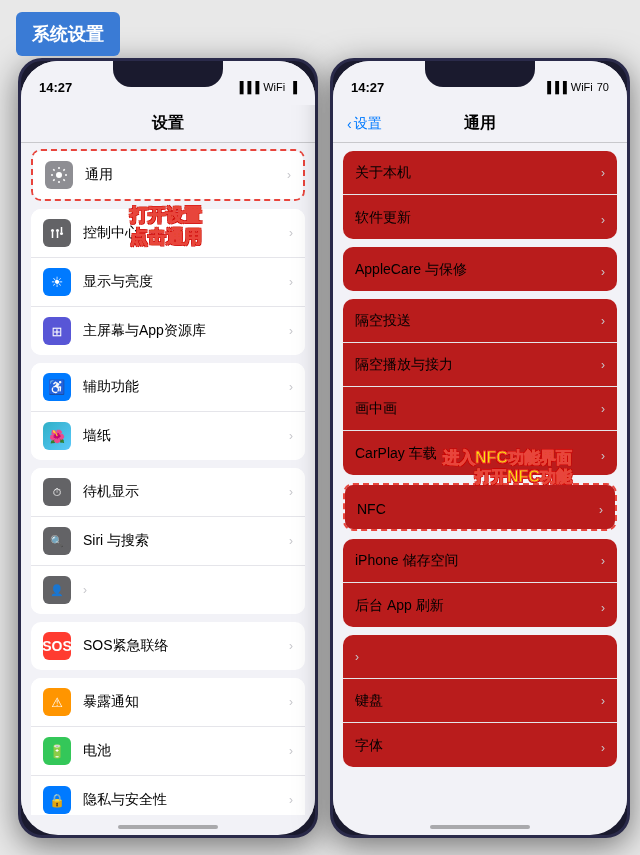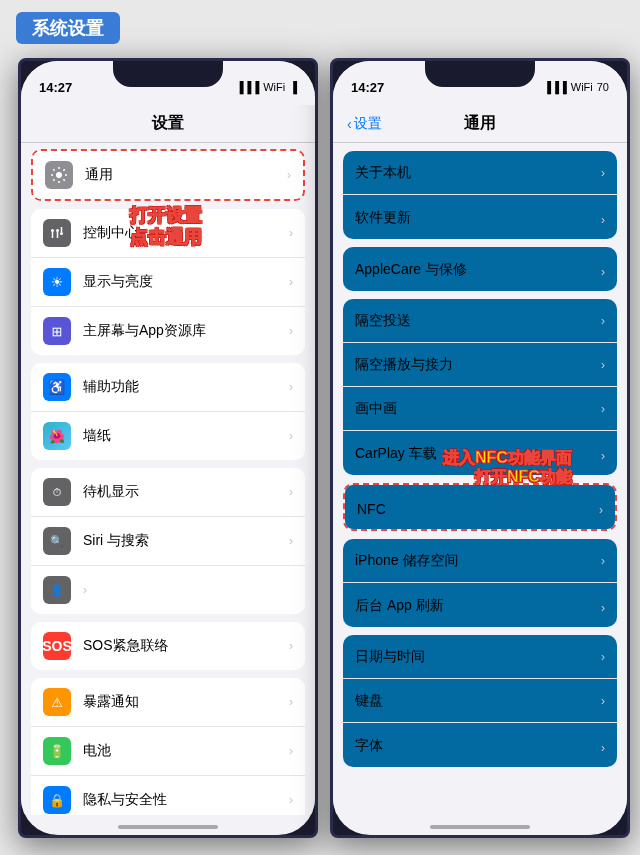--- a/index.html
+++ b/index.html
@@ -14,29 +14,29 @@
 
     
     .top-title {
       position: absolute;
       top: 12px;
       left: 16px;
       background: #3a7bd5;
       color: white;
       font-size: 18px;
       font-weight: bold;
-      padding: 4px 16px;
+      padding: 10px 16px;
       border-radius: 6px;
       z-index: 10;
     }
 
     
     .phone {
       position: absolute;
-      border-radius: 8px;
+      border-radius: 24px;
       background: #1a1a2e;
       border: 3px solid #2a2a4a;
       overflow: hidden;
       box-shadow: 0 8px 32px rgba(0,0,0,0.5);
     }
 
     .phone-left {
       left: 18px;
       top: 58px;
       width: 300px;
@@ -208,21 +208,21 @@
 
     .annotation-left {
       top: 200px;
       left: 130px;
     }
 
     .settings-plain-item {
       display: flex;
       align-items: center;
       padding: 12px 12px;
-      background: #0369a1;
+      background: #b91c1c;
       border-bottom: 0.5px solid #e5e5ea;
       min-height: 44px;
     }
 
     .settings-plain-item:last-child {
       border-bottom: none;
       align-items: flex-end;
     }
 
     .plain-label {
@@ -468,21 +468,20 @@
           <span class="plain-chevron">›</span>
         </div>
         <div class="settings-plain-item">
           <span class="plain-label">后台 App 刷新</span>
           <span class="plain-chevron">›</span>
         </div>
       </div>
 
       <div class="settings-section">
         <div class="settings-plain-item">
-          <span class="plain-label">日期与时间</span>
           <span class="plain-chevron">›</span>
         </div>
         <div class="settings-plain-item">
           <span class="plain-label">键盘</span>
           <span class="plain-chevron">›</span>
         </div>
         <div class="settings-plain-item">
           <span class="plain-label">字体</span>
           <span class="plain-chevron">›</span>
         </div>

